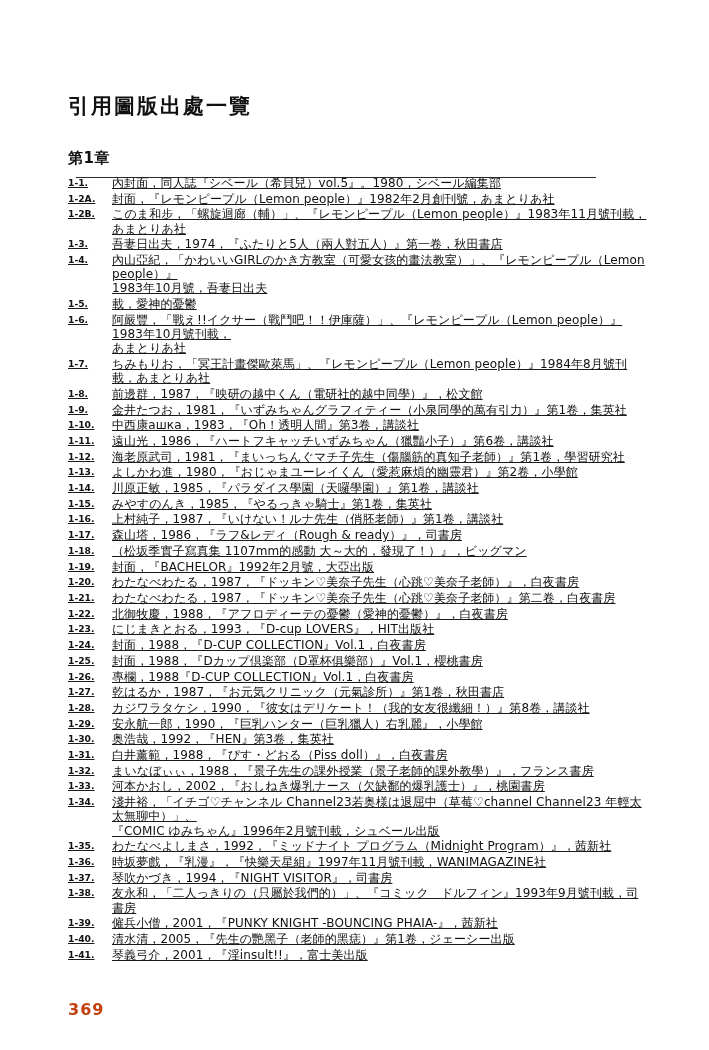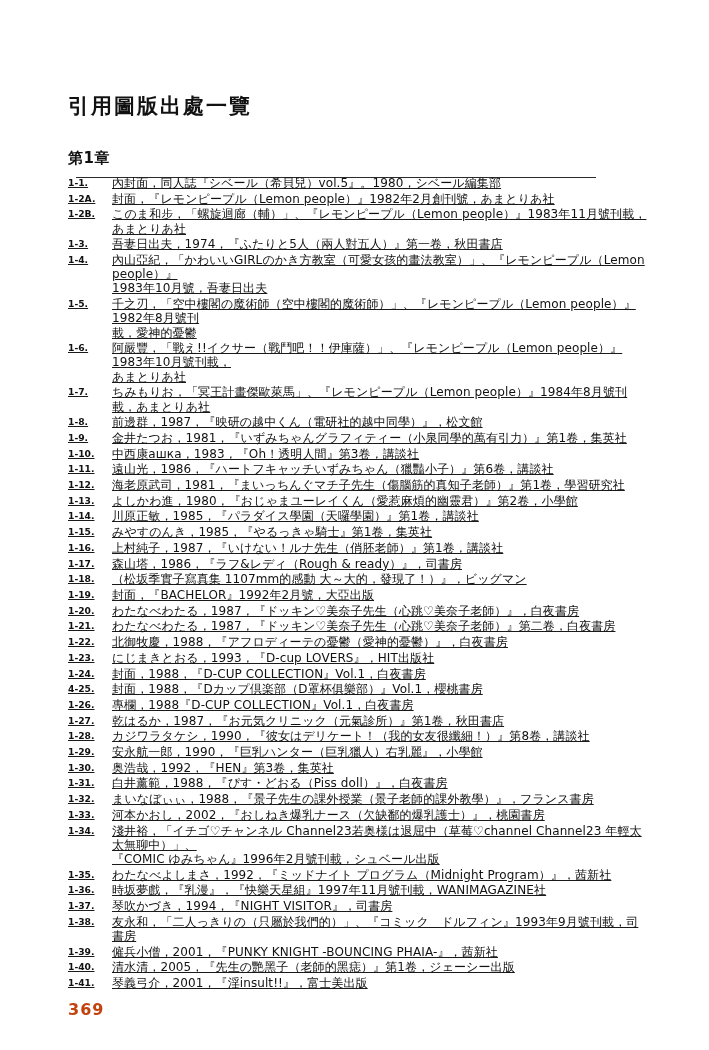--- a/index.html
+++ b/index.html
@@ -136,21 +136,20 @@
       <div class="entry">
         <div class="entry-num">1-4.</div>
         <div class="entry-text">
           <span class="cont">內山亞紀，「かわいいGIRLのかき方教室（可愛女孩的畫法教室）」、『レモンピープル（Lemon people）』</span>
           <span class="cont">1983年10月號，吾妻日出夫</span>
         </div>
       </div>
       <div class="entry">
         <div class="entry-num">1-5.</div>
         <div class="entry-text">
-          <span class="cont">千之刃，「空中樓閣の魔術師（空中樓閣的魔術師）」、『レモンピープル（Lemon people）』1982年8月號刊</span>
           <span class="cont">載，愛神的憂鬱</span>
         </div>
       </div>
       <div class="entry">
         <div class="entry-num">1-6.</div>
         <div class="entry-text">
           <span class="cont">阿嚴豐，「戰え!!イクサー（戰鬥吧！！伊庫薩）」、『レモンピープル（Lemon people）』1983年10月號刊載，</span>
           <span class="cont">あまとりあ社</span>
         </div>
       </div>
@@ -256,21 +255,21 @@
           <span class="cont">にじまきとおる，1993，『D-cup LOVERS』，HIT出版社</span>
         </div>
       </div>
       <div class="entry">
         <div class="entry-num">1-24.</div>
         <div class="entry-text">
           <span class="cont">封面，1988，『D-CUP COLLECTION』Vol.1，白夜書房</span>
         </div>
       </div>
       <div class="entry">
-        <div class="entry-num">4-25.</div>
+        <div class="entry-num">1-25.</div>
         <div class="entry-text">
           <span class="cont">封面，1988，『Dカップ倶楽部（D罩杯俱樂部）』Vol.1，櫻桃書房</span>
         </div>
       </div>
       <div class="entry">
         <div class="entry-num">1-26.</div>
         <div class="entry-text">
           <span class="cont">專欄，1988『D-CUP COLLECTION』Vol.1，白夜書房</span>
         </div>
       </div>

